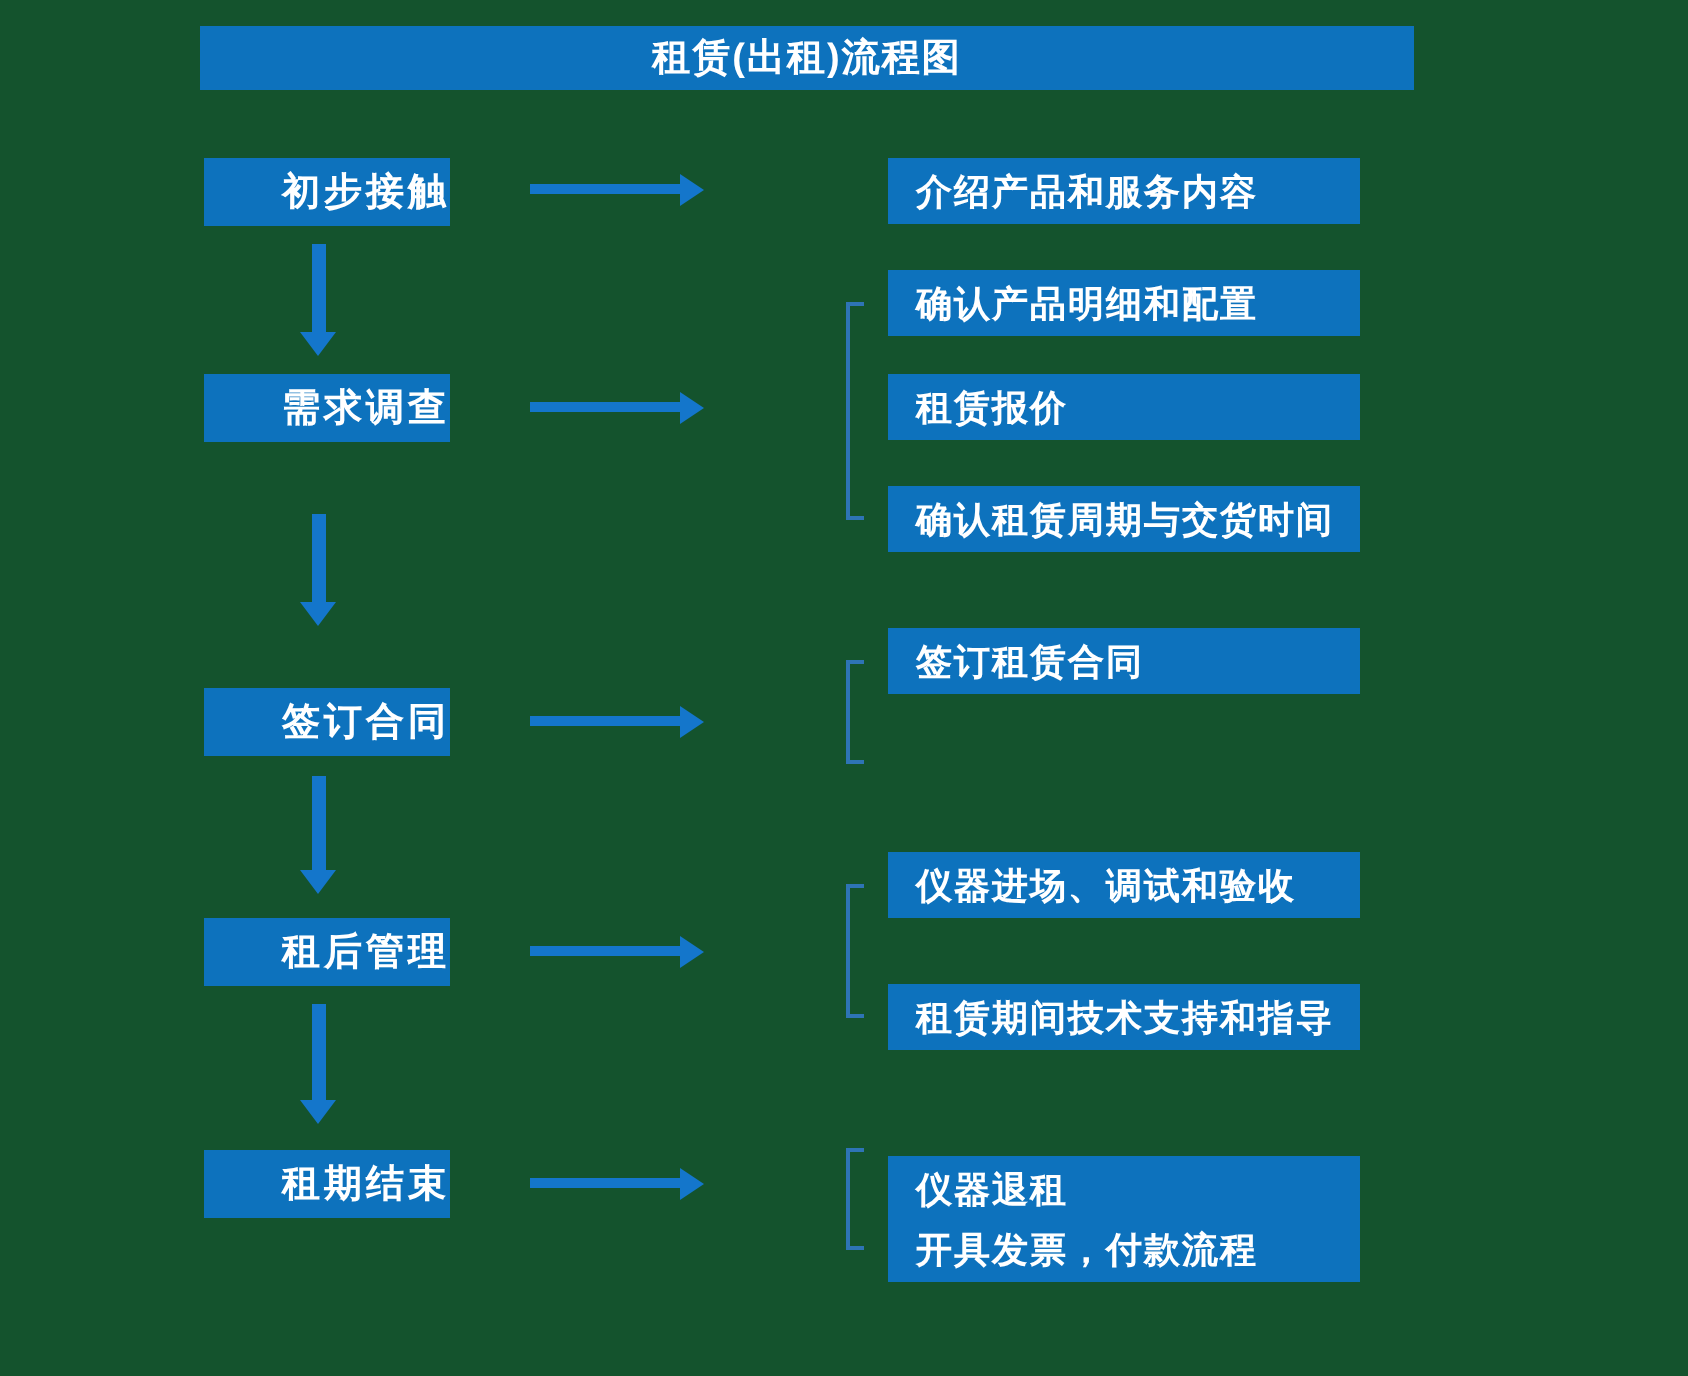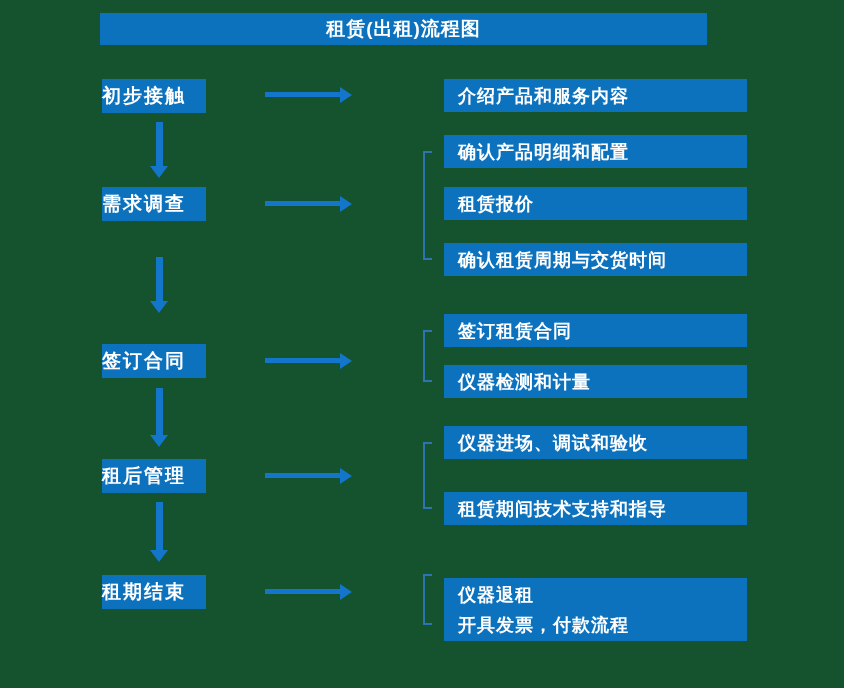--- a/index.html
+++ b/index.html
@@ -8,27 +8,27 @@
     font-family:"Liberation Sans","DejaVu Sans",sans-serif;
     --box-blue:#0d72bd;--arrow-blue:#1476cb;--bracket-blue:#2e74b5;--text-white:#ffffff;
   }
   .title-bar{
     position:absolute;left:100px;top:13px;width:607px;height:32px;
     background:var(--box-blue);color:var(--text-white);
     display:flex;align-items:center;justify-content:center;
     font-size:19px;font-weight:bold;letter-spacing:1px;
   }
   .stage{
-    position:absolute;left:102px;width:104px;height:34px;
+    position:absolute;left:102px;width:123px;height:34px;
     background:var(--box-blue);color:var(--text-white);
-    display:flex;align-items:center;justify-content:flex-start;
+    display:flex;align-items:center;justify-content:flex-end;
     font-size:19px;font-weight:bold;letter-spacing:2px;
   }
   .obox{
-    position:absolute;left:444px;width:303px;height:33px;
+    position:absolute;left:444px;width:236px;height:33px;
     background:var(--box-blue);color:var(--text-white);
     display:flex;align-items:center;
     padding-left:14px;box-sizing:border-box;
     font-size:18px;font-weight:bold;letter-spacing:1px;
   }
   
   .varrow{position:absolute;left:150px;width:18px;}
   .varrow .vshaft{width:7px;margin:0 auto;background:var(--arrow-blue);}
   .varrow .vhead{
     width:0;height:0;margin:0 auto;
@@ -127,23 +127,20 @@
     </div>
   <div class="obox" style="top:187px">
       <span>租赁报价</span>
     </div>
   <div class="obox" style="top:243px">
       <span>确认租赁周期与交货时间</span>
     </div>
   <div class="obox" style="top:314px">
       <span>签订租赁合同</span>
     </div>
-  <div class="obox" style="top:365px">
-      <span>仪器检测和计量</span>
-    </div>
   <div class="obox" style="top:492px">
       <span>租赁期间技术支持和指导</span>
     </div>
   <div class="obox" style="top:426px">
       <span>仪器进场、调试和验收</span>
     </div>
   <div class="obox" style="top:578px">
       <span>仪器退租</span>
     </div>
   <div class="obox" style="top:608px">

